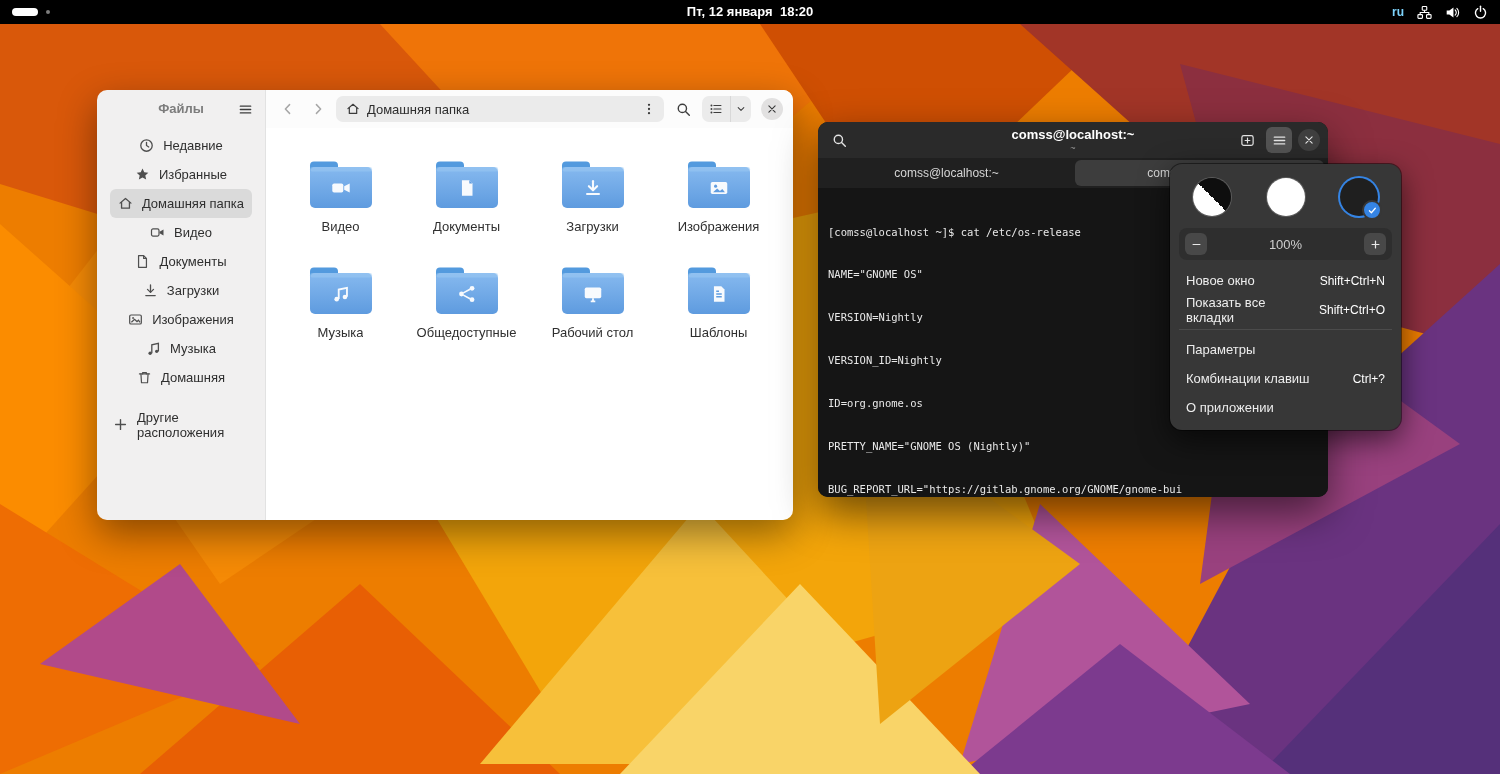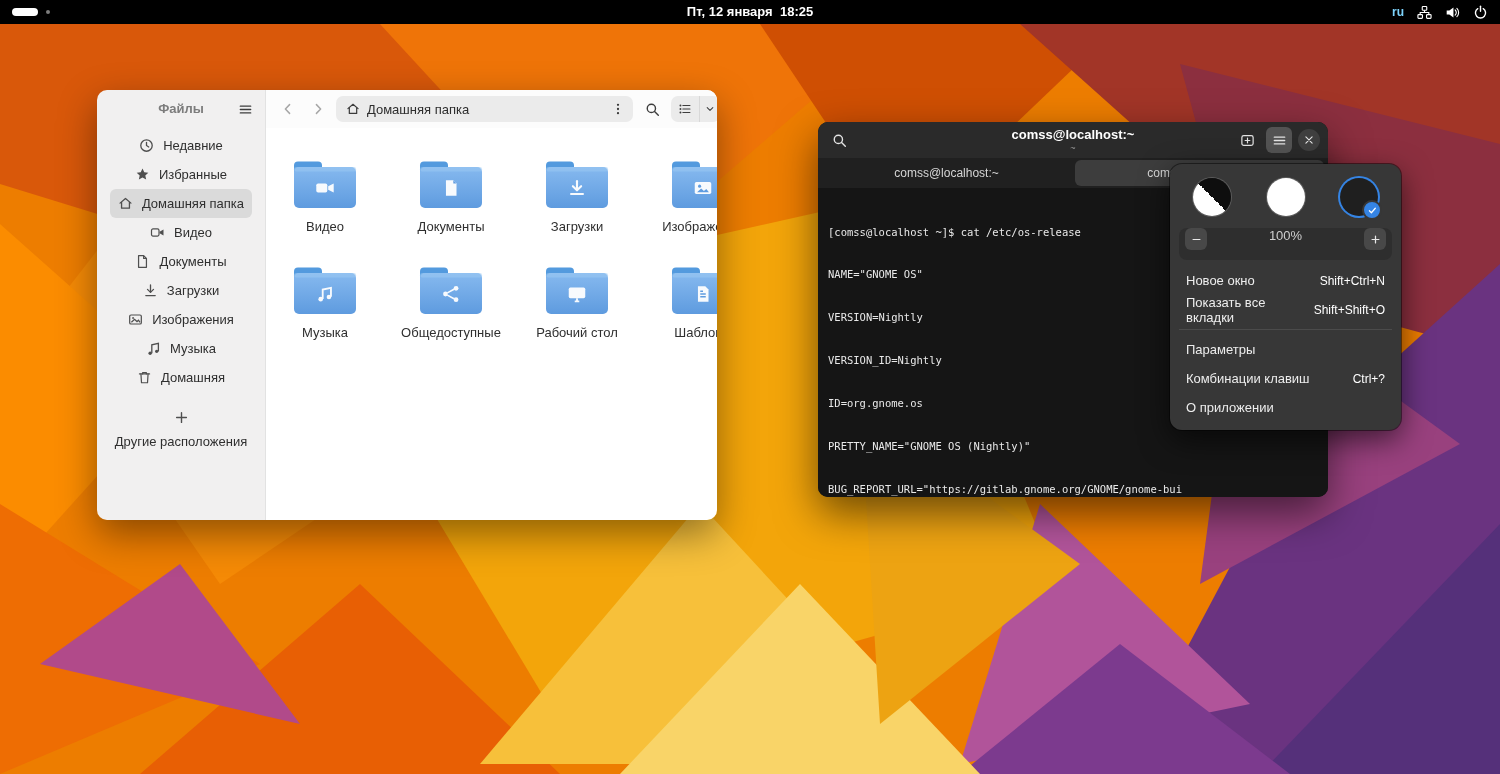--- a/index.html
+++ b/index.html
@@ -14,34 +14,34 @@
   .topbar{position:absolute;left:0;top:0;width:1500px;height:24px;background:#000;color:#fff;z-index:10;}
   .ws-pill{position:absolute;left:12px;top:8px;width:26px;height:8px;border-radius:4px;background:#fff;}
   .ws-dot{position:absolute;left:46px;top:10px;width:4px;height:4px;border-radius:50%;background:#7d7d7d;}
   .clock{position:absolute;left:0;right:0;top:0;height:24px;line-height:24px;text-align:center;
          font-size:13px;font-weight:700;white-space:pre;}
   .tray{position:absolute;right:12px;top:0;height:24px;display:flex;align-items:center;gap:13px;}
   .kbd{font-size:12px;font-weight:700;color:#7dd3fc;}
   .tray svg{width:15px;height:15px;}
 
   
-  .files{position:absolute;left:97px;top:90px;width:620px;height:430px;border-radius:10px;
+  .files{position:absolute;left:97px;top:90px;width:696px;height:430px;border-radius:10px;
          box-shadow:0 14px 38px rgba(0,0,0,.42);display:flex;overflow:hidden;z-index:2;}
   .f-sidebar{width:168px;background:#f1f0f0;display:flex;flex-direction:column;flex:none;}
   .f-side-head{height:38px;position:relative;flex:none;}
   .f-app-title{position:absolute;left:0;right:0;top:0;height:38px;line-height:38px;text-align:center;
                color:#7c7c7c;font-size:13px;font-weight:700;}
   .f-menu-btn{position:absolute;right:8px;top:7px;width:24px;height:24px;border-radius:6px;
               display:flex;align-items:center;justify-content:center;color:#3c3c3c;}
   .f-rows{padding:3px 8px 0;display:flex;flex-direction:column;align-items:center;}
   .f-row{height:29px;border-radius:6px;display:flex;align-items:center;gap:9px;padding:0 8px;
          font-size:13px;color:#2f2f2f;flex:none;}
   .f-row svg{width:15px;height:15px;flex:none;color:#4f4f4f;}
   .f-row.sel{background:#dadada;}
-  .f-row.other{margin-top:18px;flex-direction:column;}
+  .f-row.other{margin-top:18px;}
 
   .f-content{flex:1;background:#fff;display:flex;flex-direction:column;border-left:1px solid #e2e2e2;}
   .f-head{height:38px;display:flex;align-items:center;gap:6px;padding:0 10px;background:#fcfcfc;flex:none;}
   .nav-btn{width:24px;height:24px;display:flex;align-items:center;justify-content:center;color:#a7a7a7;border-radius:6px;}
   .nav-btn svg{width:14px;height:14px;}
   .pathbar{flex:1;height:26px;background:#ebebeb;border-radius:7px;display:flex;align-items:center;
            gap:7px;padding:0 4px 0 10px;font-size:13px;color:#2d2d2d;min-width:0;}
   .pathbar .home-ic{width:14px;height:14px;color:#3c3c3c;flex:none;}
   .path-menu{margin-left:auto;width:22px;height:22px;display:flex;align-items:center;justify-content:center;
              color:#3c3c3c;border-radius:5px;flex:none;}
@@ -91,21 +91,21 @@
   .pop{position:absolute;left:1170px;top:164px;width:217px;background:#373737;border-radius:12px;
        box-shadow:0 10px 30px rgba(0,0,0,.6), 0 0 0 1px rgba(0,0,0,.45);padding:8px 7px;z-index:5;}
   .theme-row{display:flex;justify-content:space-between;padding:6px 16px 12px;}
   .theme-btn{width:38px;height:38px;border-radius:50%;position:relative;box-shadow:0 0 0 1px rgba(255,255,255,.18);}
   .tb-system{background:linear-gradient(45deg,#ffffff 50%,#0e0e0e 50%);}
   .tb-light{background:#ffffff;}
   .tb-dark{background:#1f1f1f;box-shadow:0 0 0 2px #3584e4;}
   .check-badge{position:absolute;right:-4px;bottom:-4px;width:16px;height:16px;border-radius:50%;background:#3584e4;
                display:flex;align-items:center;justify-content:center;border:2px solid #373737;}
   .check-badge svg{width:9px;height:9px;color:#fff;}
-  .zoom-row{display:flex;background:#2e2e2e;border-radius:8px;height:32px;margin:0 2px 6px;padding:0 6px;}
+  .zoom-row{display:flex;align-items:center;background:#2e2e2e;border-radius:8px;height:32px;margin:0 2px 6px;padding:0 6px;}
   .z-btn{width:22px;height:22px;border-radius:6px;background:#484848;display:flex;align-items:center;
          justify-content:center;color:#e8e8e8;}
   .z-btn svg{width:11px;height:11px;}
   .z-label{flex:1;text-align:center;color:#cecece;font-size:13px;}
   .menu-item{height:29px;border-radius:6px;display:flex;align-items:center;padding:0 9px;color:#ededed;font-size:13px;}
   .mi-accel{margin-left:auto;color:#ffffff;font-size:12px;padding-left:12px;}
   .pop-sep{height:1px;background:#4b4b4b;margin:5px 2px;}
 </style>
 </head>
 <body>
@@ -333,21 +333,21 @@
     <polygon points="140,750 360,560 560,750" fill="#e85f04"></polygon>
     <polygon points="480,740 700,480 940,740" fill="#f7c03a"></polygon>
     <polygon points="620,750 800,560 980,750" fill="#f9d468"></polygon>
     <polygon points="860,380 1080,540 880,700" fill="#eda312"></polygon>
     <polygon points="40,640 180,540 300,700" fill="#b14a8a"></polygon>
   </svg>
 
   <div class="topbar">
     <div class="ws-pill"></div>
     <div class="ws-dot"></div>
-    <div class="clock">Пт, 12 января  18:25</div>
+    <div class="clock">Пт, 12 января  18:20</div>
     <div class="tray">
       <span class="kbd">ru</span>
       <svg style="color:#fff">
           <use href="#i-net"></use>
         </svg>
       <svg style="color:#fff">
           <use href="#i-vol"></use>
         </svg>
       <svg style="color:#fff">
           <use href="#i-power"></use>
@@ -640,21 +640,21 @@
             <use href="#i-plus-b"></use>
           </svg>
       </div>
     </div>
     <div class="menu-item">
       <span>Новое окно</span>
       <span class="mi-accel">Shift+Ctrl+N</span>
     </div>
     <div class="menu-item">
       <span>Показать все вкладки</span>
-      <span class="mi-accel">Shift+Shift+O</span>
+      <span class="mi-accel">Shift+Ctrl+O</span>
     </div>
     <div class="pop-sep"></div>
     <div class="menu-item">
       <span>Параметры</span>
     </div>
     <div class="menu-item">
       <span>Комбинации клавиш</span>
       <span class="mi-accel">Ctrl+?</span>
     </div>
     <div class="menu-item">

